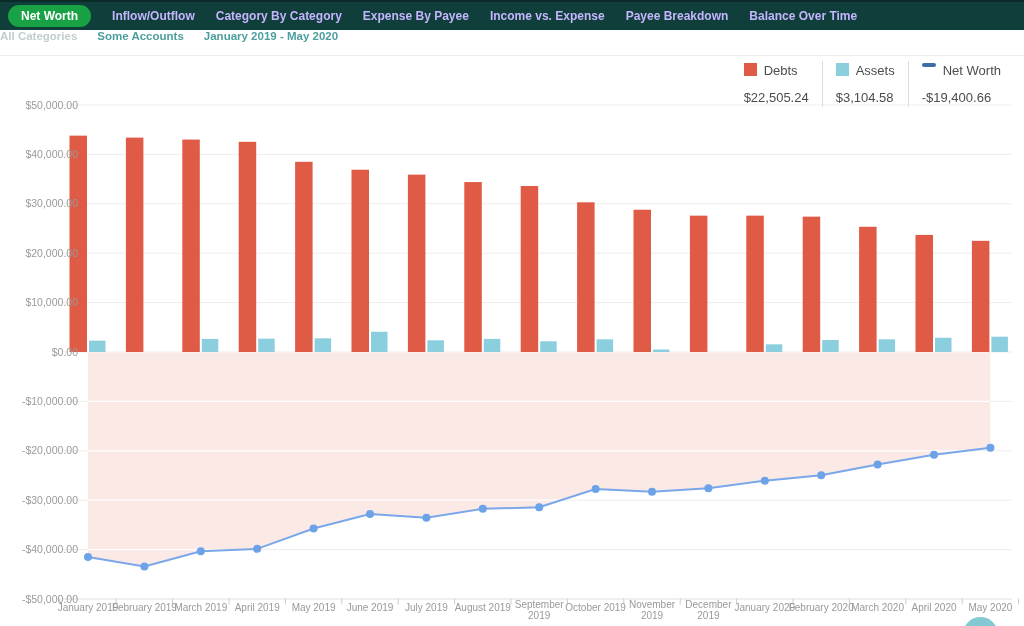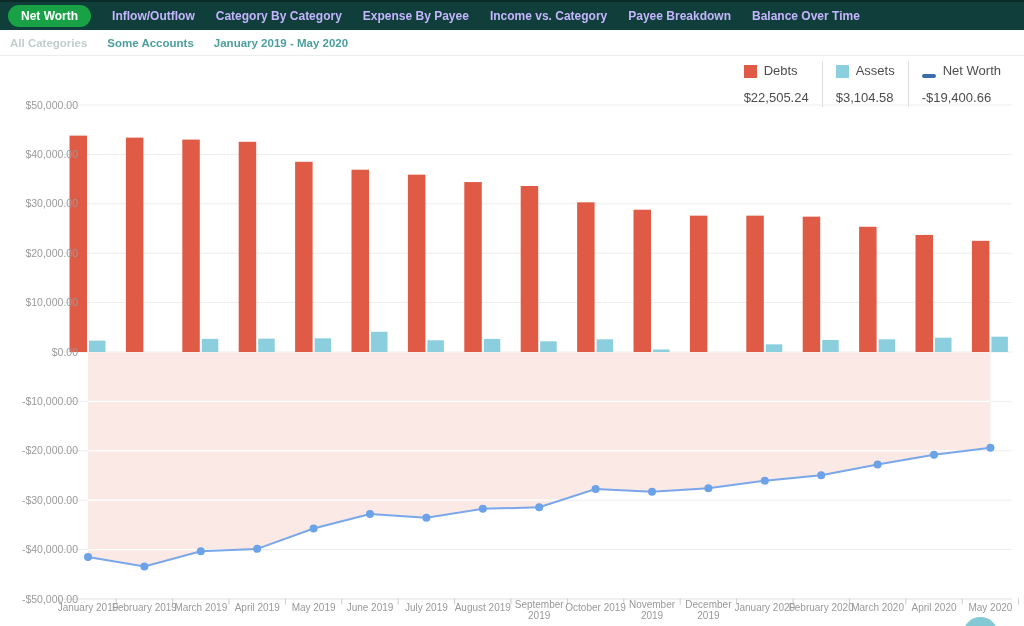--- a/index.html
+++ b/index.html
@@ -14,36 +14,36 @@
     display:flex; align-items:center; gap:21px; padding-left:8px;
   }
   .nav-tab { color:#c4b5fd; font-size:12px; font-weight:bold; cursor:pointer; white-space:nowrap; }
   .nav-tab.active {
     background:#18a245; color:#fff; border-radius:13px; padding:4px 13px;
   }
 
   
   .subnav {
     position:absolute; left:0; top:30px; width:1024px; height:26px; background:#fff;
-    display:flex; align-items:center; gap:20px; padding-left:10px;
+    display:flex; align-items:flex-start; gap:20px; 
     border-bottom:1px solid #ececec;
   }
   .filter-link { font-size:11.5px; font-weight:bold; cursor:pointer; white-space:nowrap; }
   .filter-link.disabled { color:#c0cecd; cursor:default; }
   .filter-link.link { color:#4d9e9e; }
 
   
   .chart-panel { position:absolute; left:0; top:56px; width:1024px; height:570px; background:#fff; }
   #chart-svg { position:absolute; left:0; top:0; }
 
   
   .legend { position:absolute; top:5px; right:10px; display:flex; z-index:5; }
   .legend-group { padding:2px 13px; }
   .legend-group + .legend-group { border-left:1px solid #dddddd; }
-  .lg-row { display:flex; align-items:flex-end; gap:7px; font-size:13px; color:#4d4d4d; }
+  .lg-row { display:flex; align-items:flex-start; gap:7px; font-size:13px; color:#4d4d4d; }
   .swatch { width:13px; height:13px; display:inline-block; }
   .swatch.debts { background:#e05b45; }
   .swatch.assets { background:#8bcedd; }
   .swatch.nw { width:14px; height:4px; border-radius:2px; background:#3c6da8; }
   .lg-value { font-size:13px; color:#4d4d4d; margin-top:12px; }
 
   
   .help-btn {
     position:absolute; left:963px; top:561px; width:35px; height:35px; border-radius:50%;
     background:#84c8d3; color:#ffffff; font-size:19px; font-weight:bold;
@@ -53,21 +53,21 @@
 </head>
 <body>
 
 <div class="page">
 
   <div class="topnav">
     <div class="nav-tab active">Net Worth</div>
     <div class="nav-tab">Inflow/Outflow</div>
     <div class="nav-tab">Category By Category</div>
     <div class="nav-tab">Expense By Payee</div>
-    <div class="nav-tab">Income vs. Category</div>
+    <div class="nav-tab">Income vs. Expense</div>
     <div class="nav-tab">Payee Breakdown</div>
     <div class="nav-tab">Balance Over Time</div>
   </div>
 
   <div class="subnav">
     <div class="filter-link disabled">All Categories</div>
     <div class="filter-link link">Some Accounts</div>
     <div class="filter-link link">January 2019 - May 2020</div>
   </div>
 

